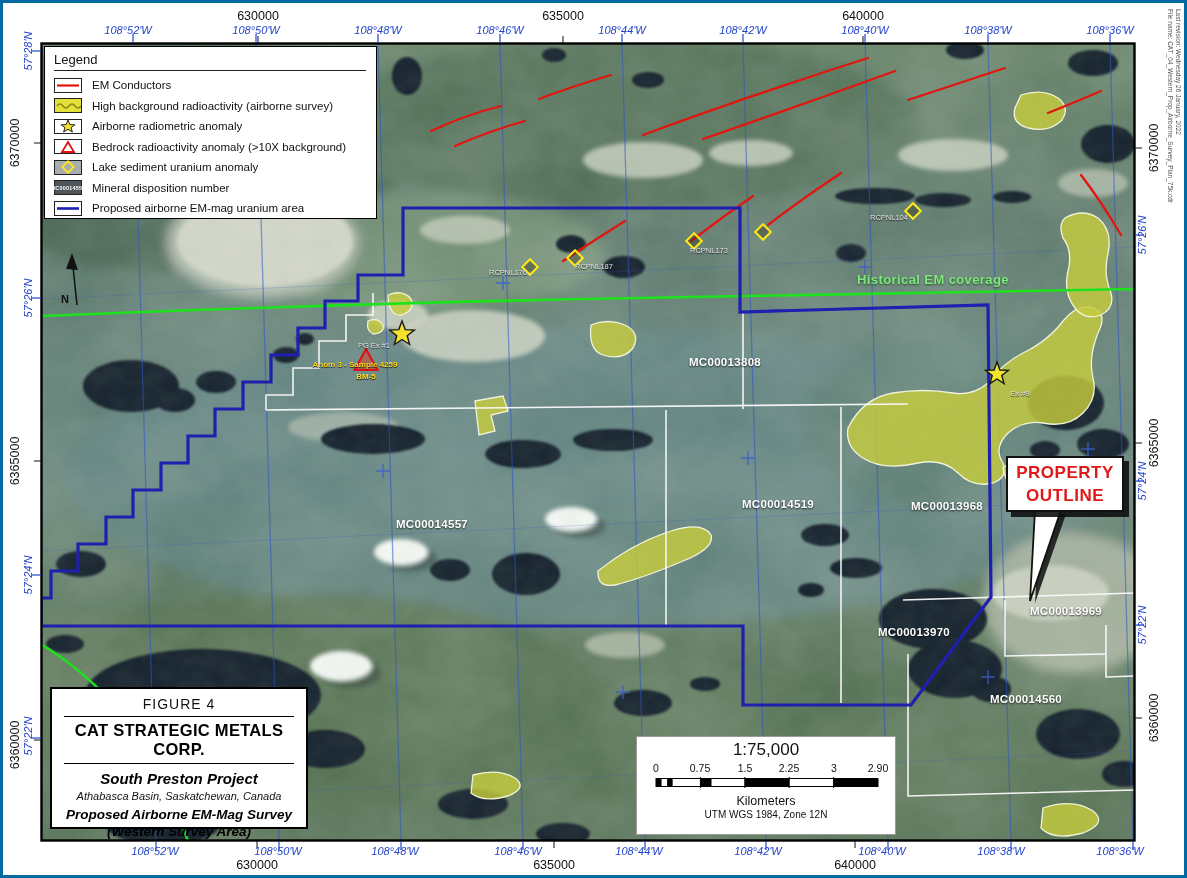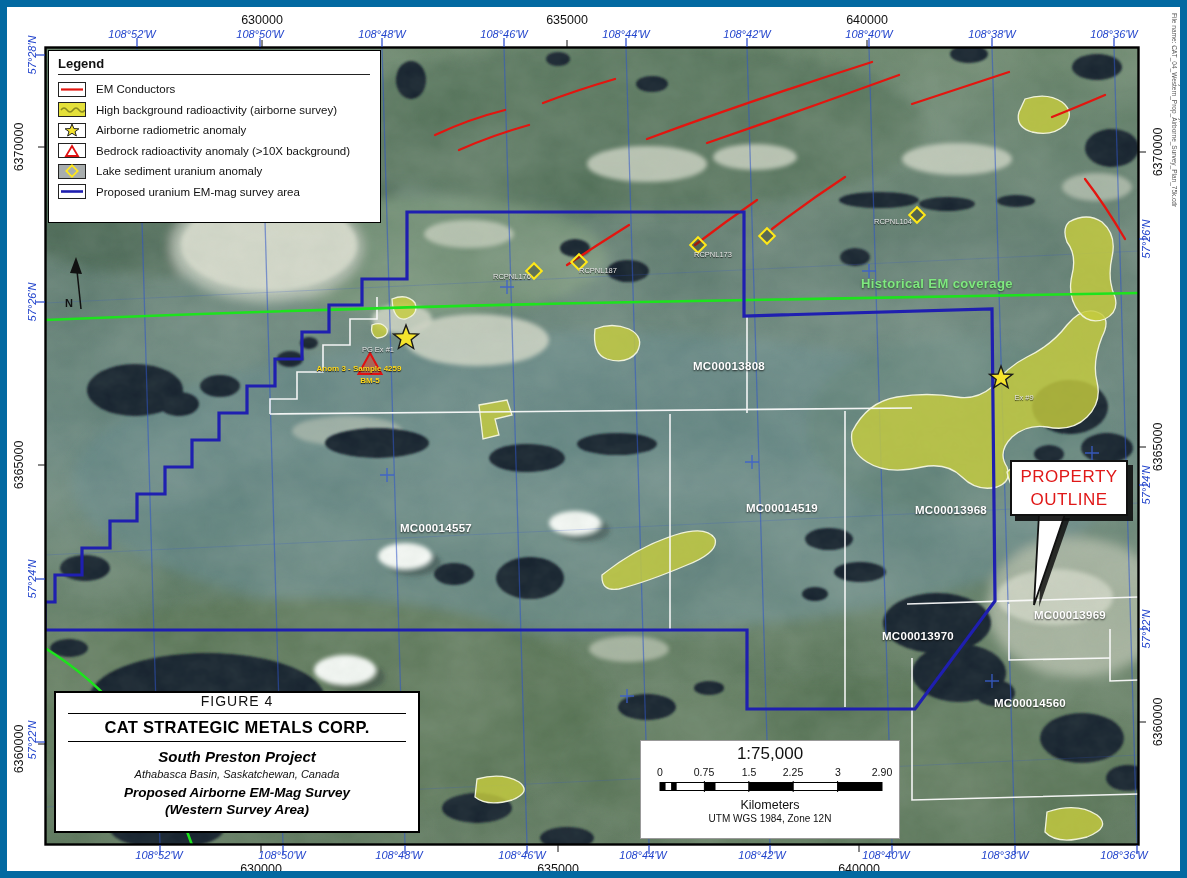--- a/index.html
+++ b/index.html
@@ -1,50 +1,50 @@
 <!DOCTYPE html>
 <html><head>
 <meta charset="utf-8">
 <style>
   html,body{margin:0;padding:0;background:#fff;font-family:"Liberation Sans",sans-serif;}
-  .page{position:relative;width:1187px;height:878px;background:#fff;border:7px solid #0369a1;box-sizing:border-box;overflow:hidden;}
+  .page{position:relative;width:1187px;height:878px;background:#fff;border:3px solid #0369a1;box-sizing:border-box;overflow:hidden;}
   .map-svg{position:absolute;left:0;top:0;z-index:1;}
   .lbl{position:absolute;transform:translate(-50%,-50%);white-space:nowrap;z-index:3;}
   .lon{color:#2244cc;font-style:italic;font-size:11px;}
   .utm{color:#111;font-size:12.5px;}
   .rot{transform:translate(-50%,-50%) rotate(-90deg);}
   .filenote{position:absolute;top:6px;transform:rotate(90deg);transform-origin:0 0;white-space:nowrap;font-size:6.5px;color:#555;z-index:3;}
   .clm{position:absolute;transform:translate(-50%,-50%);color:#fff;font-weight:bold;font-size:11.5px;letter-spacing:.3px;text-shadow:0 1px 2px rgba(0,0,0,.75);white-space:nowrap;z-index:3;}
   .tiny{position:absolute;transform:translate(-50%,-50%);font-size:7.5px;color:#e6e6e6;text-shadow:0 1px 1px rgba(0,0,0,.8);white-space:nowrap;z-index:3;}
   .anom{color:#ffd819;font-weight:bold;font-size:8px;}
   .hist{position:absolute;transform:translate(-50%,-50%);color:#7fe87f;font-weight:bold;font-size:13px;letter-spacing:.4px;text-shadow:0 1px 2px rgba(20,60,20,.8);white-space:nowrap;z-index:3;}
   .north-n{position:absolute;transform:translate(-50%,-50%);font-size:11px;font-weight:bold;color:#111;z-index:3;}
   .legend{position:absolute;left:41px;top:43px;width:333px;height:173px;background:#fff;border:1.6px solid #000;box-sizing:border-box;padding:5px 10px 2px 9px;z-index:4;}
-  .legend-title{font-size:13px;font-weight:bold;color:#111;}
+  .legend-title{font-size:13px;font-weight:normal;color:#111;}
   .legend-rule{border-top:1.5px solid #222;margin:3px 0 4px 0;}
   .lrow{display:flex;align-items:center;gap:10px;height:20.5px;}
   .chip{width:28px;height:15px;border:1.2px solid #222;background:#fff;display:flex;align-items:center;justify-content:center;flex:0 0 auto;box-sizing:border-box;}
   .chip-gray{background:#a8adad;}
   .chip-badge{background:#50555a;border:1px solid #222;color:#fff;font-size:5.5px;font-weight:bold;letter-spacing:.2px;}
   .lrow-label{font-size:11.5px;color:#111;}
-  .tblock{position:absolute;left:47px;top:684px;width:366px;height:142px;background:#fff;border:2px solid #000;box-sizing:border-box;text-align:center;z-index:4;}
+  .tblock{position:absolute;left:47px;top:684px;width:258px;height:142px;background:#fff;border:2px solid #000;box-sizing:border-box;text-align:center;padding-top:7px;z-index:4;}
   .tb-fig{font-size:14px;letter-spacing:1px;color:#111;}
   .tb-div{border-top:1.6px solid #000;margin:4px 12px;}
   .tb-co{font-size:16.5px;font-weight:bold;color:#000;letter-spacing:.3px;}
   .tb-proj{font-size:15px;font-weight:bold;font-style:italic;margin-top:6px;color:#000;}
   .tb-loc{font-size:11px;font-style:italic;margin-top:3px;color:#111;}
   .tb-surv{font-size:13.5px;font-weight:bold;margin-top:5px;line-height:1.25;color:#000;font-style:italic;}
   .sbox{position:absolute;left:633px;top:733px;width:260px;height:99px;background:#fff;border:1px solid #999;box-sizing:border-box;text-align:center;padding-top:3px;z-index:4;}
   .sb-ratio{font-size:17px;color:#111;}
   .sb-ticks{position:relative;height:13px;margin-top:2px;}
   .sb-ticks span{position:absolute;transform:translateX(-50%);font-size:10.5px;color:#111;top:0;}
   .sb-units{font-size:12.5px;color:#111;margin-top:1px;}
   .sb-datum{font-size:10px;color:#111;margin-top:1px;}
   .pbox{position:absolute;left:1003px;top:453px;width:118px;height:56px;background:#fff;border:2px solid #111;box-shadow:5px 5px 0 rgba(15,15,15,.9);box-sizing:border-box;text-align:center;padding-top:4px;z-index:4;}
-  .pbox div{font-size:17px;font-weight:400;color:#e01818;letter-spacing:.5px;line-height:1.35;}
+  .pbox div{font-size:17px;font-weight:700;color:#e01818;letter-spacing:.5px;line-height:1.35;}
 </style>
 </head>
 <body>
 
 <div class="page">
 
 <svg class="map-svg" width="1187" height="878" viewBox="0 0 1187 878">
   <defs>
     <clipPath id="mclip">
           <rect x="38" y="40" width="1094" height="798"></rect>
@@ -405,26 +405,30 @@
   </div>
   <div class="lrow">
     <span class="chip chip-gray">
           <svg width="16" height="14">
             <rect x="-4" y="-4" width="8" height="8" transform="translate(8,7) rotate(45)" fill="none" stroke="#ffe818" stroke-width="1.8"></rect>
           </svg>
         </span>
     <span class="lrow-label">Lake sediment uranium anomaly</span>
   </div>
   <div class="lrow">
+    <span class="chip chip-badge">MC00014557</span>
+    <span class="lrow-label">Mineral disposition number</span>
+  </div>
+  <div class="lrow">
     <span class="chip">
           <svg width="26" height="13">
             <line x1="2" y1="6.5" x2="24" y2="6.5" stroke="#1f1fb0" stroke-width="2.6"></line>
           </svg>
         </span>
-    <span class="lrow-label">Proposed uranium EM-mag survey area</span>
+    <span class="lrow-label">Proposed airborne EM-mag uranium area</span>
   </div>
 </div>
 
 <div class="tblock">
   <div class="tb-fig">FIGURE 4</div>
   <div class="tb-div"></div>
   <div class="tb-co">CAT STRATEGIC METALS CORP.</div>
   <div class="tb-div"></div>
   <div class="tb-proj">South Preston Project</div>
   <div class="tb-loc">Athabasca Basin, Saskatchewan, Canada</div>

